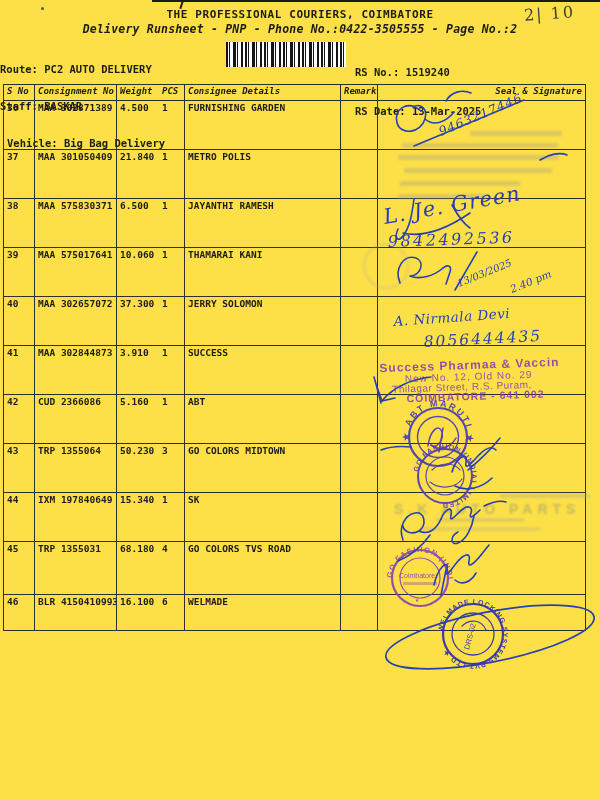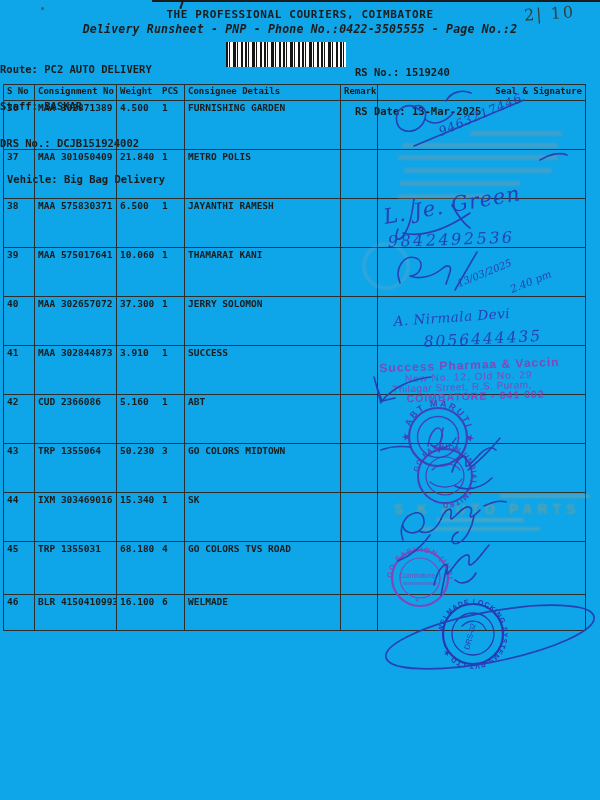--- a/index.html
+++ b/index.html
@@ -1,16 +1,16 @@
 <!DOCTYPE html>
 <html><head>
 <meta charset="utf-8">
 <style>
   html,body{margin:0;padding:0;background:#ddd;}
-  .page{position:relative;width:600px;height:800px;background:#0ea5e9;overflow:hidden;
+  .page{position:relative;width:600px;height:800px;background:#fde047;overflow:hidden;
         font-family:"DejaVu Sans Mono",monospace;color:#1c1c1a;}
   
   .top-line{position:absolute;left:152px;top:0;width:448px;height:2px;background:#1a1a1a;}
   .top-slash{position:absolute;left:181px;top:-2px;width:2px;height:11px;background:#1a1a1a;transform:rotate(18deg);}
   .stray-dot{position:absolute;left:41px;top:7px;width:3px;height:3px;border-radius:50%;background:#555;}
   
   .doc-title{position:absolute;top:8px;left:0;right:0;text-align:center;
              font-weight:700;font-size:11px;letter-spacing:.6px;}
   .doc-subtitle{position:absolute;top:22px;left:0;right:0;text-align:center;
              font-weight:700;font-size:11.5px;letter-spacing:.2px;font-style:italic;}
@@ -21,21 +21,21 @@
   .rs-block{position:absolute;left:355px;top:40px;font-weight:700;font-size:10.5px;line-height:13px;white-space:pre;}
   .barcode{position:absolute;left:226px;top:42px;width:120px;height:25px;
     background-image:repeating-linear-gradient(90deg,
       #141414 0 2px,#fcfcfa 2px 3px,#141414 3px 4px,#fcfcfa 4px 7px,
       #141414 7px 10px,#fcfcfa 10px 11px,#141414 11px 12px,#fcfcfa 12px 15px,
       #141414 15px 17px,#fcfcfa 17px 19px);}
   
   table.runsheet{position:absolute;left:3px;top:84px;width:582px;border-collapse:collapse;table-layout:fixed;}
   .runsheet th,.runsheet td{border:1px solid #2e2e2c;vertical-align:top;padding:1px 3px;
       font-weight:700;overflow:hidden;}
-  .runsheet thead th{height:13px;font-size:9px;text-align:left;white-space:nowrap;}
+  .runsheet thead th{height:13px;font-size:9px;text-align:left;white-space:nowrap;font-style:italic;}
   .runsheet thead th.c-seal{text-align:right;}
   .runsheet tbody td{font-size:9.5px;white-space:nowrap;}
   .runsheet tbody tr{height:49px;}
   .runsheet tbody tr.r45{height:53px;}
   .runsheet tbody tr.r46{height:36px;}
   .w-span{display:inline-block;width:42px;}
   
   .ink-svg{position:absolute;left:0;top:0;pointer-events:none;}
 </style>
 </head>
@@ -47,21 +47,20 @@
   <div class="top-slash"></div>
   <div class="stray-dot"></div>
 
   <div class="doc-title">THE PROFESSIONAL COURIERS, COIMBATORE</div>
   <div class="doc-subtitle">Delivery Runsheet - PNP - Phone No.:0422-3505555 - Page No.:2</div>
   <div class="corner-note">2| 10</div>
 
   <div class="info-block">
     <div>Route: PC2 AUTO DELIVERY</div>
     <div>Staff: BASKAR</div>
-    <div>DRS No.: DCJB151924002</div>
     <div class="indent">Vehicle: Big Bag Delivery</div>
   </div>
 
   <div class="barcode"></div>
 
   <div class="rs-block">
     <div>RS No.: 1519240</div>
     <div>RS Date: 13-Mar-2025</div>
   </div>
 
@@ -152,21 +151,21 @@
       <td>43</td>
       <td>TRP 1355064</td>
       <td><span class="w-span">50.230</span><span>3</span></td>
       <td>GO COLORS MIDTOWN</td>
       <td></td>
       <td></td>
     </tr>
 
     <tr class="r44">
       <td>44</td>
-      <td>IXM 303469016</td>
+      <td>IXM 197840649</td>
       <td><span class="w-span">15.340</span><span>1</span></td>
       <td>SK</td>
       <td></td>
       <td></td>
     </tr>
 
     <tr class="r45">
       <td>45</td>
       <td>TRP 1355031</td>
       <td><span class="w-span">68.180</span><span>4</span></td>

